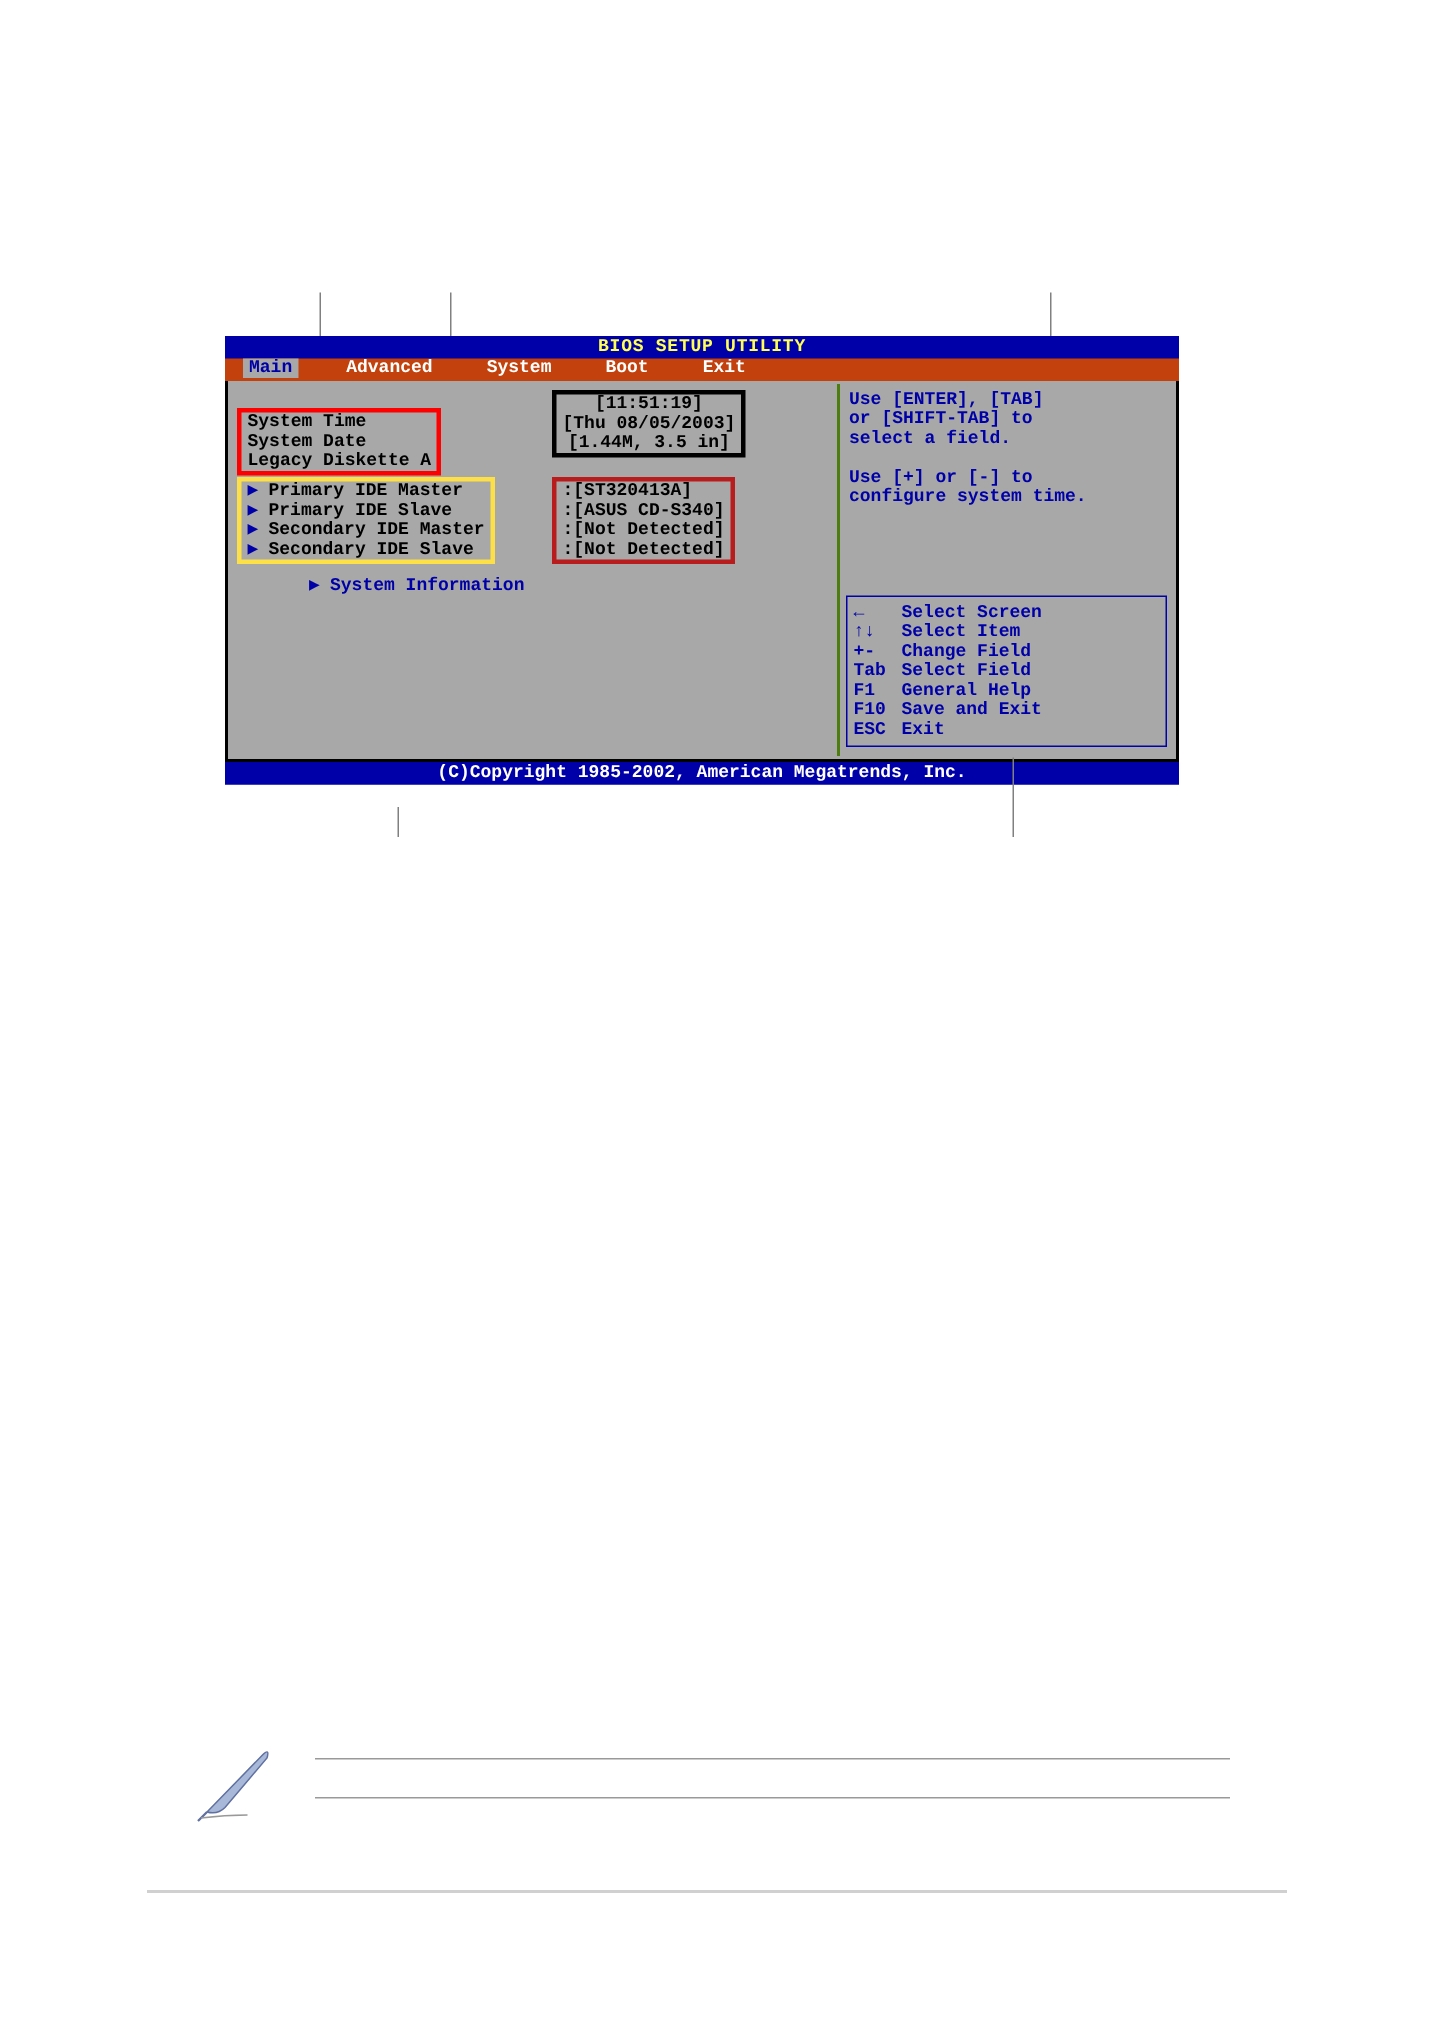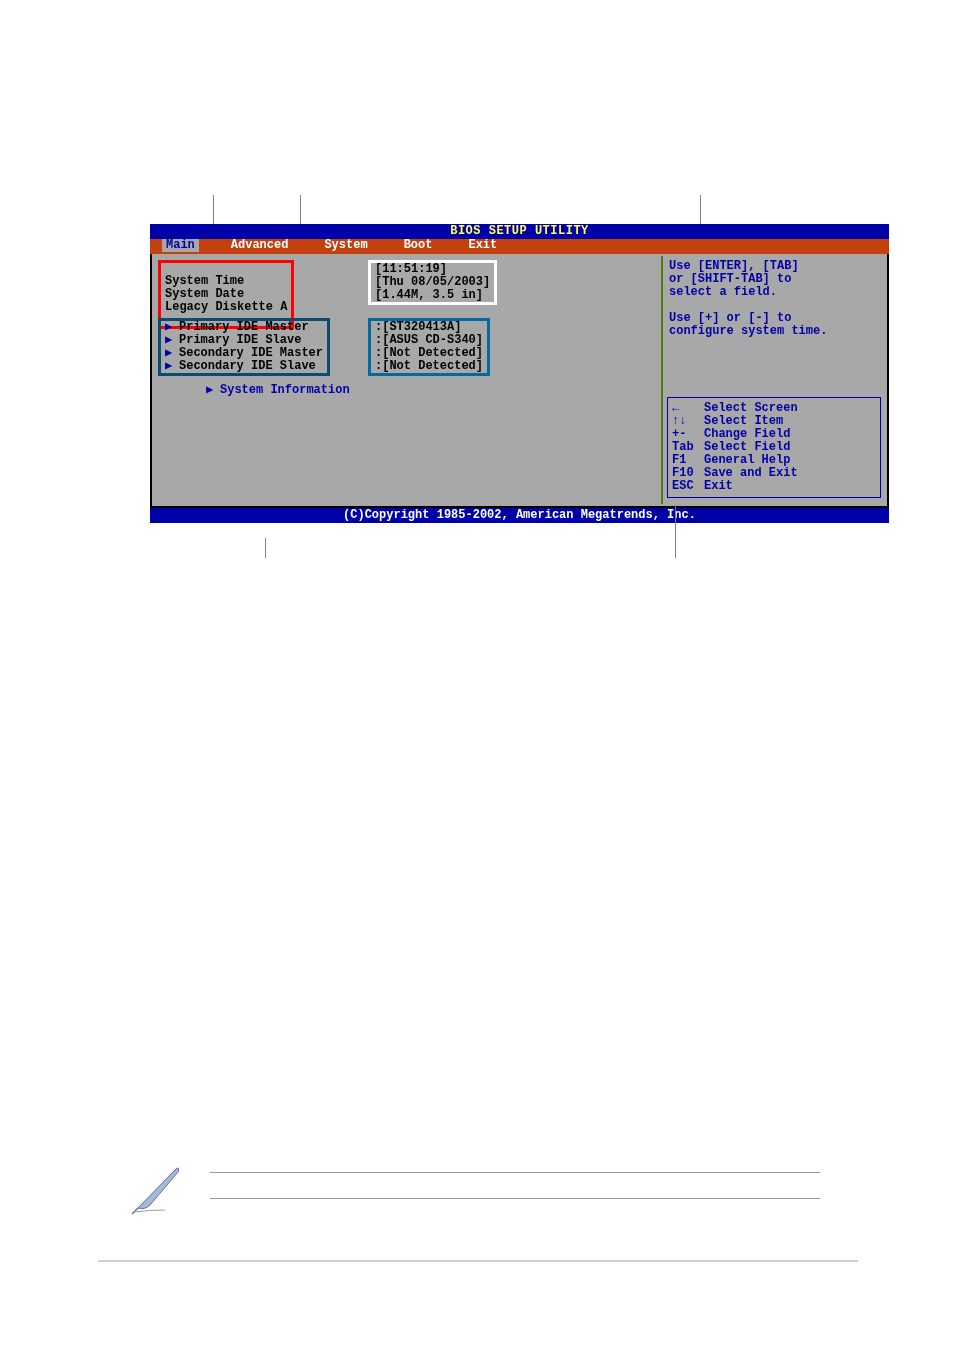--- a/index.html
+++ b/index.html
@@ -8,21 +8,21 @@
     background: #ffffff;
     font-family: "Courier New", monospace;
     width: 954px;
     height: 1351px;
     position: relative;
   }
   .bios-window {
     position: absolute;
     left: 150px;
     top: 224px;
-    width: 739px;
+    width: 636px;
     background: #0000a8;
     font-size: 12px;
     line-height: 13px;
     font-weight: bold;
   }
   .title-bar {
     background: #0000a8;
     color: #ffff55;
     text-align: center;
     padding: 1px 0;
@@ -86,42 +86,43 @@
   }
   .nav-row {
     display: flex;
     white-space: nowrap;
   }
   .nav-key {
     width: 32px;
     flex-shrink: 0;
   }
   .values-group {
-    border: 3px solid #ffffff;
+    border: 3px solid #000000;
     position: absolute;
     left: 214px;
     top: 4px;
     padding: 0 4px;
+    text-align: center;
   }
   .labels-group {
     border: 3px solid #ff0000;
     position: absolute;
     left: 4px;
-    top: 4px;
-    padding: 12px 4px;
+    top: 16px;
+    padding: 0 4px;
   }
   .ide-labels-group {
-    border: 3px solid #0c4a6e;
+    border: 3px solid #fde047;
     position: absolute;
     left: 4px;
     top: 62px;
     padding: 0 4px;
   }
   .ide-values-group {
-    border: 3px solid #0369a1;
+    border: 3px solid #b91c1c;
     position: absolute;
     left: 214px;
     top: 62px;
     padding: 0 4px;
   }
   .sysinfo-group {
     position: absolute;
     left: 24px;
     top: 128px;
     color: #0000a8;

